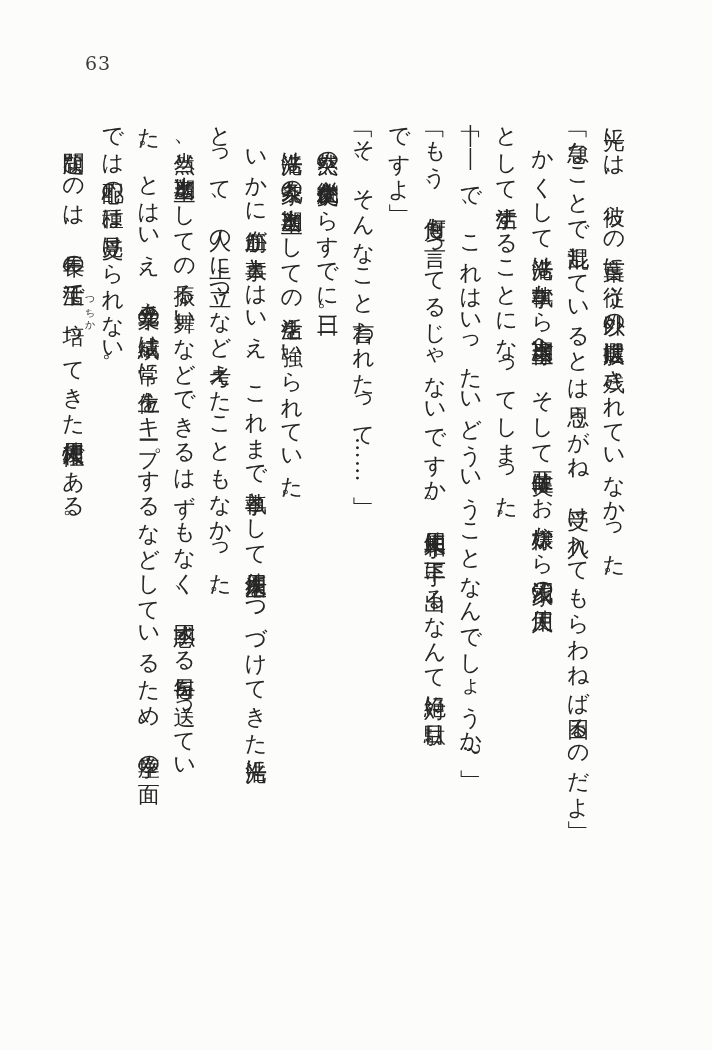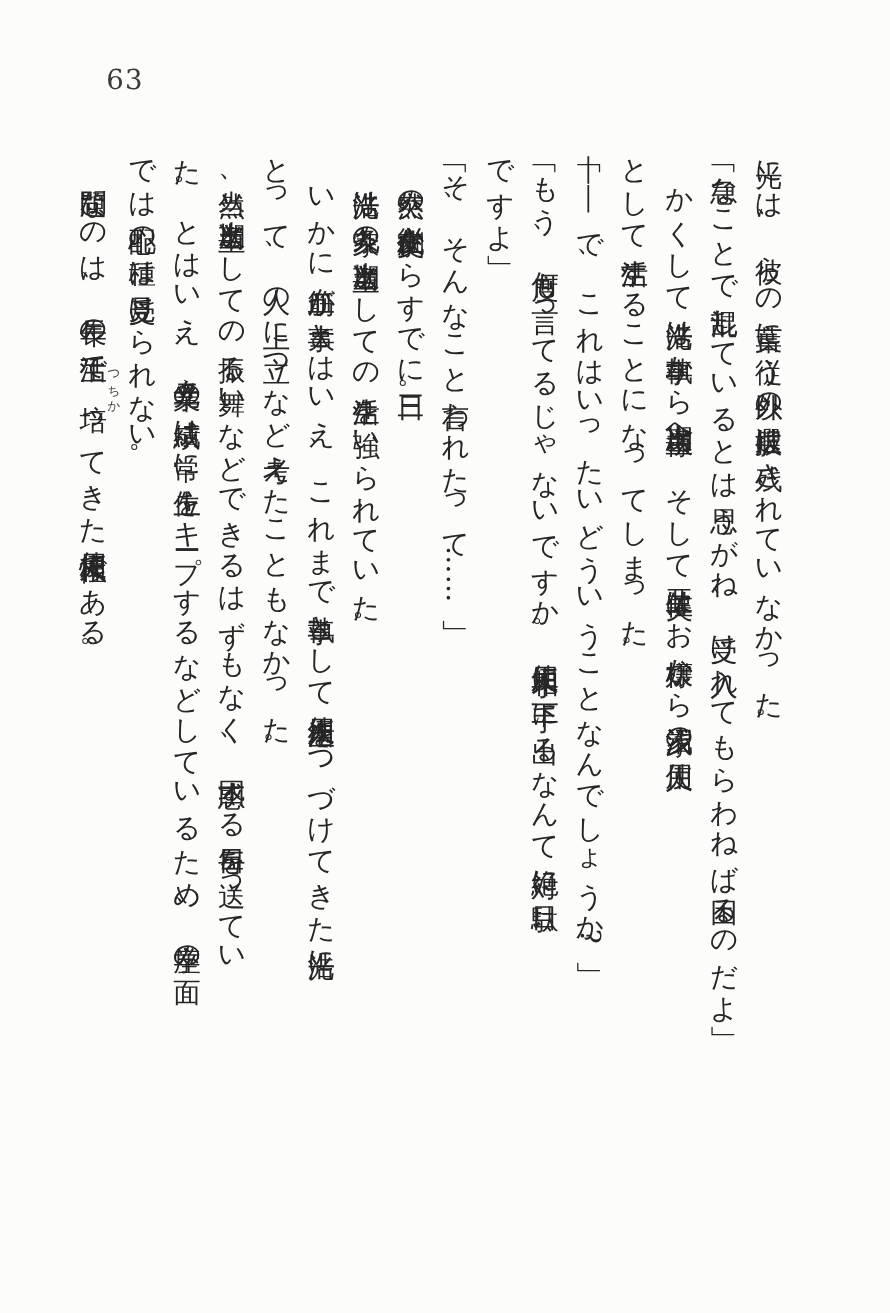--- a/index.html
+++ b/index.html
@@ -10,21 +10,21 @@
   }
   .page {
     position:relative;
     width:712px; height:1050px;
     background:#fcfcfa;
     overflow:hidden;
   }
   .page-number {
     position:absolute;
     top:52px; left:85px;
-    font-size:22px;
+    font-size:19px;
     color:#3a3a3a;
     letter-spacing:1px;
   }
   .text-block {
     position:absolute;
     top:112px;
     right:80px;
     height:892px;
     writing-mode:vertical-rl;
     text-orientation:mixed;

